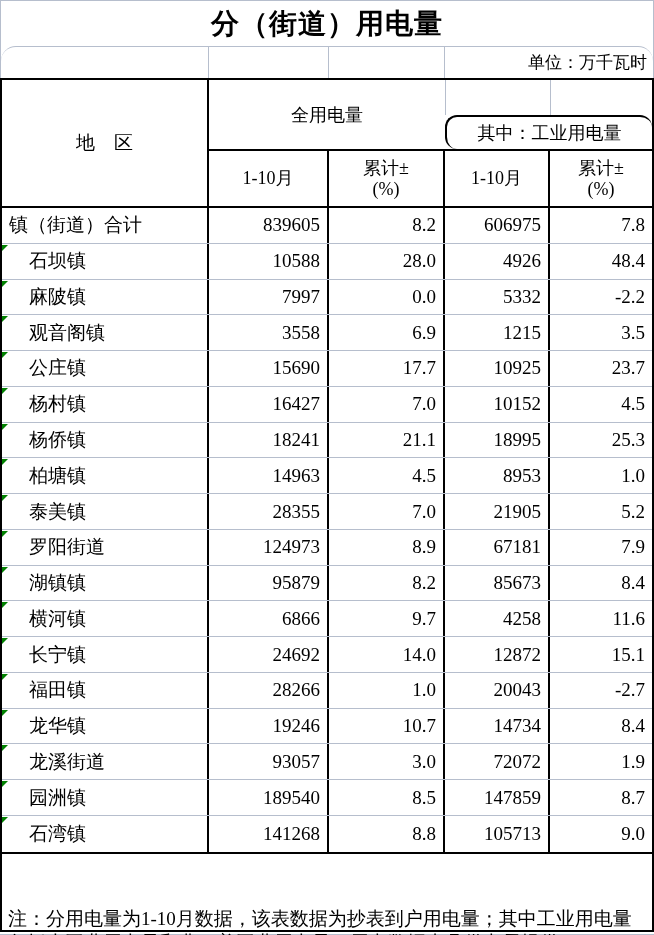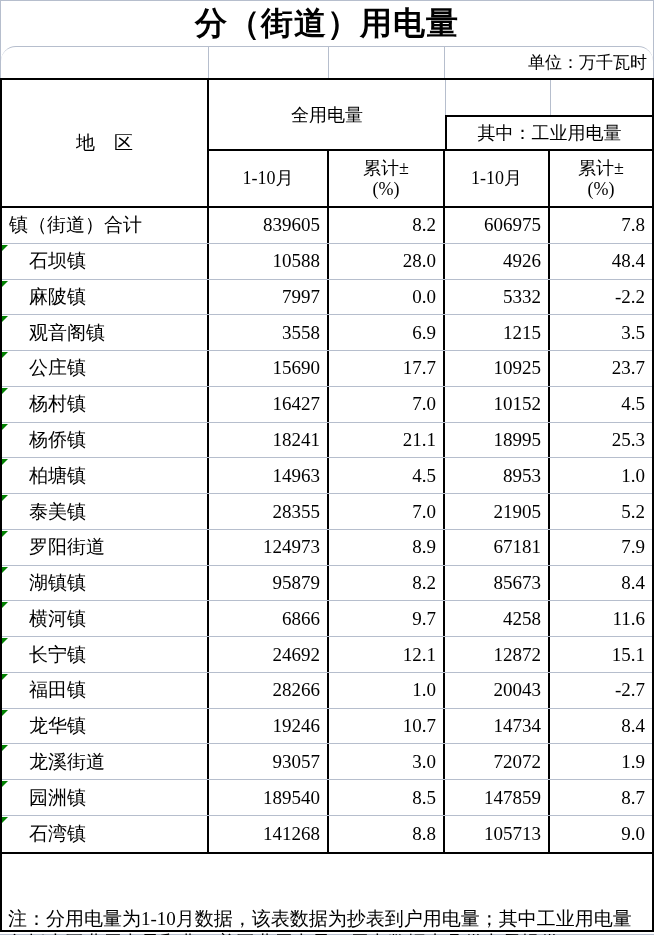--- a/index.html
+++ b/index.html
@@ -18,21 +18,21 @@
 
   
   .title-band{
     box-sizing:border-box;
     border:1px solid var(--grid-light);
     border-bottom:none;
   }
   .title{
     height:45px;
     display:flex;align-items:center;justify-content:center;
-    font-size:32px;font-weight:bold;letter-spacing:1px;
+    font-size:28px;font-weight:bold;letter-spacing:1px;
   }
   .unit-row{
     height:32px;box-sizing:border-box;
     border-top:1px solid var(--grid-light);
     display:grid;
     grid-template-columns:208px 120px 116px 1fr;
     border-radius:15px;
   }
   .u-cell{box-sizing:border-box;}
   .u-cell.sep{border-right:1px solid var(--grid-light);}
@@ -54,21 +54,21 @@
     display:grid;
     grid-template-columns:207px 120px 116px 105px 102px;
     grid-template-rows:35px 34px 1fr;
     font-size:18px;
   }
   .hc{box-sizing:border-box;display:flex;align-items:center;justify-content:center;text-align:center;}
   .h-region{grid-column:1;grid-row:1/4;border-right:2px solid var(--grid-dark);font-size:19px;}
   .h-total{grid-column:2/4;grid-row:1/3;}
   .h-strip4{grid-column:4;grid-row:1;border-left:1px solid var(--grid-light);}
   .h-strip5{grid-column:5;grid-row:1;border-left:1px solid var(--grid-light);}
-  .h-industry{grid-column:4/6;grid-row:2;border-top:2px solid var(--grid-dark);border-left:2px solid var(--grid-dark);}
+  .h-industry{grid-column:4/6;grid-row:2;border-top:2px solid var(--grid-dark);border-left:2px solid var(--grid-dark);border-radius:12px;}
   .h-sub{grid-row:3;border-top:2px solid var(--grid-dark);line-height:1.15;}
   .h-sub.b1{grid-column:2;border-right:2px solid var(--grid-dark);}
   .h-sub.b2{grid-column:3;border-right:2px solid var(--grid-dark);flex-direction:column;}
   .h-sub.b3{grid-column:4;border-right:2px solid var(--grid-dark);}
   .h-sub.b4{grid-column:5;flex-direction:column;}
 
   
   .data-grid{box-sizing:border-box;}
   .tr{
     display:grid;
@@ -255,21 +255,21 @@
           <div class="td num">9.7</div>
           <div class="td num">4258</div>
           <div class="td num last">11.6</div>
         </div>
         <div class="tr">
           <div class="td name indent">
             <span class="flag"></span>
             <span>长宁镇</span>
           </div>
           <div class="td num">24692</div>
-          <div class="td num">12.1</div>
+          <div class="td num">14.0</div>
           <div class="td num">12872</div>
           <div class="td num last">15.1</div>
         </div>
         <div class="tr">
           <div class="td name indent">
             <span class="flag"></span>
             <span>福田镇</span>
           </div>
           <div class="td num">28266</div>
           <div class="td num">1.0</div>

